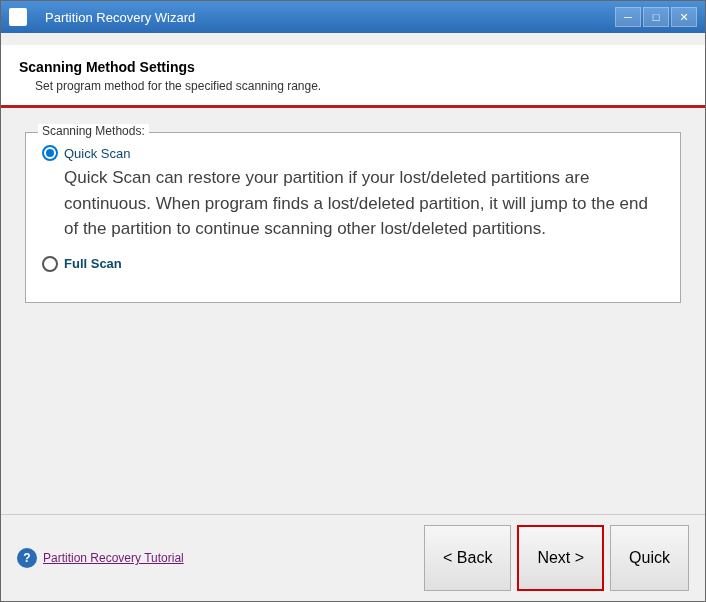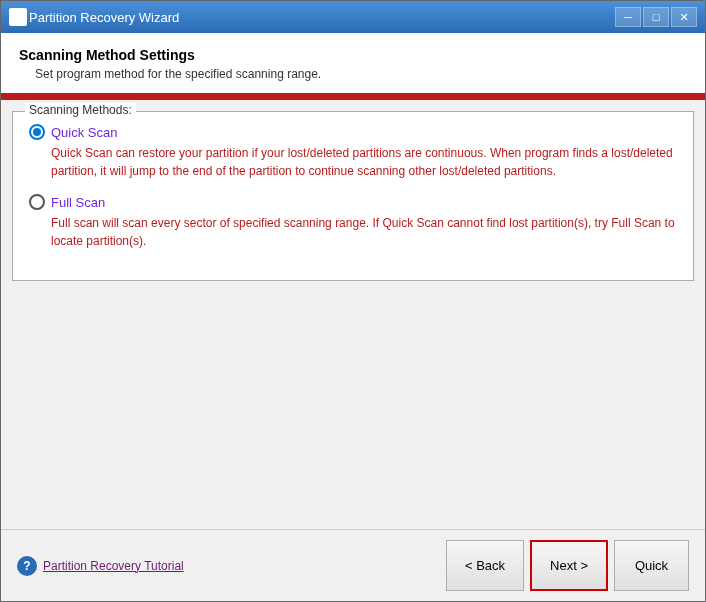--- a/index.html
+++ b/index.html
@@ -37,21 +37,21 @@
       display: flex;
       align-items: center;
       padding: 0 8px;
       flex-shrink: 0;
       justify-content: space-between;
     }
 
     .titlebar-left {
       display: flex;
       align-items: center;
-      gap: 2px;
+      gap: 18px;
     }
 
     .titlebar-icon {
       width: 18px;
       height: 18px;
       background: #fff;
       border-radius: 2px;
       display: flex;
       align-items: center;
       justify-content: center;
@@ -78,41 +78,42 @@
       font-size: 11px;
       display: flex;
       align-items: center;
       justify-content: center;
       cursor: pointer;
     }
 
     .header-section {
       background: white;
       padding: 14px 4px 12px 18px;
-      border-bottom: 7px solid #b91c1c;
-      flex-shrink: 0;
+      border-bottom: 3px solid #b91c1c;
+      flex-shrink: 0;
+      margin-top: 12px;
     }
 
     .header-title {
       font-size: 14px;
       font-weight: bold;
       color: #000;
       margin-bottom: 4px;
     }
 
     .header-subtitle {
       font-size: 12px;
       color: #333;
       margin-left: 16px;
     }
 
     .content-area {
       flex: 1;
       background: #f0f0f0;
-      padding: 11px;
+      padding: 24px;
       overflow: auto;
     }
 
     .scanning-methods-group {
       border: 1px solid #aaa;
       padding: 12px 16px 20px 16px;
       position: relative;
       background: white;
     }
 
@@ -156,27 +157,27 @@
     .radio-circle.selected::after {
       content: '';
       width: 8px;
       height: 8px;
       border-radius: 50%;
       background: #0078d7;
     }
 
     .radio-label {
       font-size: 13px;
-      color: #6d28d9;
+      color: #0c4a6e;
     }
 
     .radio-description {
       margin-left: 22px;
-      font-size: 12px;
-      color: #b91c1c;
+      font-size: 17px;
+      color: #404040;
       line-height: 1.5;
     }
 
     .footer-section {
       background: #f0f0f0;
       border-top: 1px solid #ccc;
       padding: 10px 16px;
       display: flex;
       align-items: center;
       justify-content: space-between;
@@ -210,35 +211,36 @@
       cursor: pointer;
       font-size: 12px;
     }
 
     .footer-buttons {
       display: flex;
       gap: 6px;
     }
 
     .btn {
-      padding: 16px 18px;
-      font-size: 13px;
+      padding: 22px 18px;
+      font-size: 16px;
       border: 1px solid #adadad;
       background: linear-gradient(to bottom, #f6f6f6, #e0e0e0);
       cursor: pointer;
       min-width: 75px;
       color: #000;
     }
 
     .btn.next-btn {
       border: 2px solid #cc0000;
     }
 
     .second-option-spacing {
       margin-top: 14px;
+      font-weight: bold;
     }
   </style>
 </head>
 <body>
 
 <div class="window">
 
   <div class="titlebar">
     <div class="titlebar-left">
       <div class="titlebar-icon">
@@ -268,21 +270,20 @@
           <span class="radio-label">Quick Scan</span>
         </div>
         <div class="radio-description">Quick Scan can restore your partition if your lost/deleted partitions are continuous. When program finds a lost/deleted partition, it will jump to the end of the partition to continue scanning other lost/deleted partitions.</div>
       </div>
 
       <div class="radio-option second-option-spacing">
         <div class="radio-label-row">
           <div class="radio-circle"></div>
           <span class="radio-label">Full Scan</span>
         </div>
-        <div class="radio-description">Full scan will scan every sector of specified scanning range. If Quick Scan cannot find lost partition(s), try Full Scan to locate partition(s).</div>
       </div>
     </div>
   </div>
 
   <div class="footer-section">
     <div class="footer-left">
       <div class="help-icon">?</div>
       <span class="tutorial-link">Partition Recovery Tutorial</span>
     </div>
     <div class="footer-buttons">

